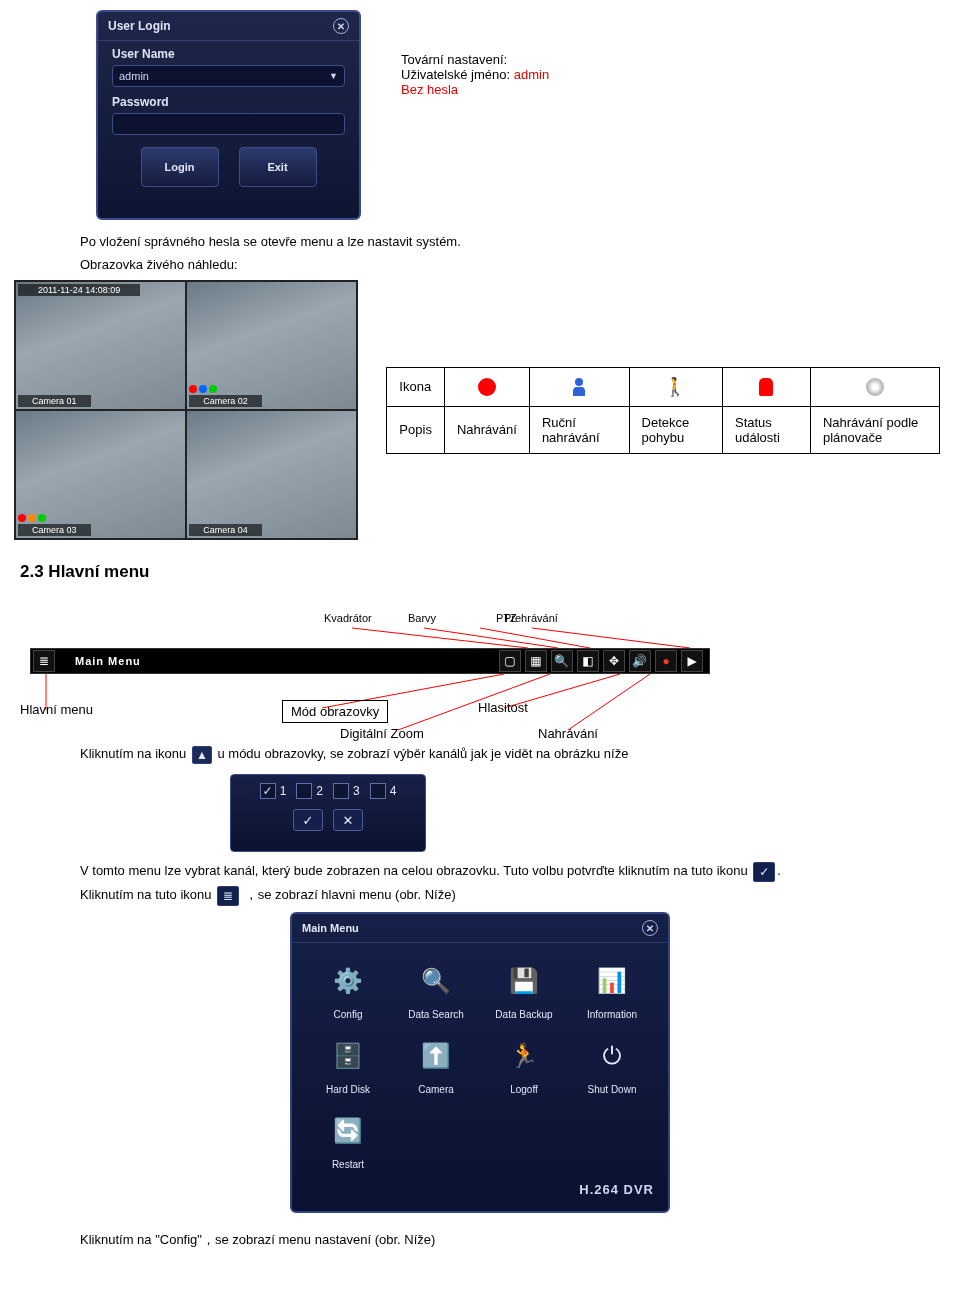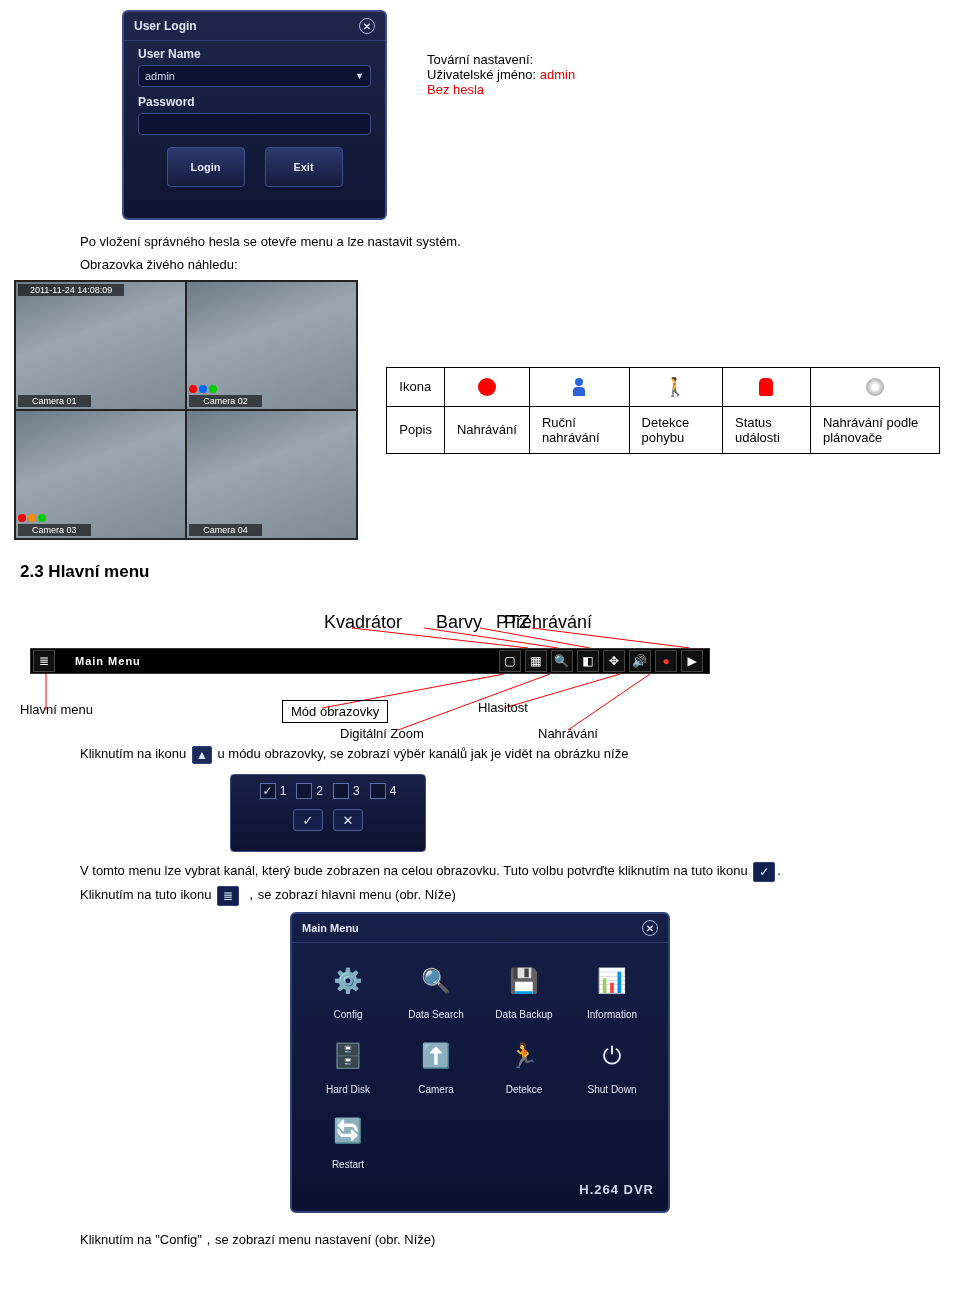--- a/index.html
+++ b/index.html
@@ -10,21 +10,21 @@
     background: #fff;
     width: 960px;
     padding: 10px 20px 40px 20px;
   }
   .row { display: flex; align-items: flex-start; }
   
   .login-box {
     width: 265px; height: 210px;
     background: linear-gradient(#1e274a, #0e1533);
     border: 2px solid #3d4d8c; border-radius: 6px;
-    margin-left: 102px;
+    margin-left: 76px;
     color: #dfe3f2;
     font-size: 12px;
     padding: 0;
     position: relative;
   }
   .login-title {
     display: flex; justify-content: space-between; align-items: center;
     padding: 6px 10px; border-bottom: 1px solid #333f73;
     font-weight: bold;
   }
@@ -65,21 +65,21 @@
     position: relative;
     background: linear-gradient(160deg,#6c7a86 0%,#9aa7b0 40%,#7d8a94 100%);
     overflow: hidden;
   }
   .cam-label {
     position: absolute; left: 2px; bottom: 2px;
     background: rgba(0,0,0,0.6); color: #fff; font-size: 9px; padding: 1px 14px;
   }
   .cam-ts {
     position: absolute; left: 2px; top: 2px;
-    background: rgba(0,0,0,0.6); color: #fff; font-size: 9px; padding: 1px 12px;
+    background: rgba(0,0,0,0.6); color: #fff; font-size: 9px; padding: 1px 20px;
   }
   .cam-dots { position: absolute; left: 2px; bottom: 16px; display: flex; gap: 2px; }
   .d { width: 8px; height: 8px; border-radius: 50%; }
   
   .legend-table { border-collapse: collapse; margin-left: 12px; }
   .legend-table td {
     border: 1px solid #000; padding: 8px 12px; font-size: 13px; text-align: left; vertical-align: middle;
   }
   .legend-table td.iconcell { text-align: center; padding: 8px 16px; }
   .ic { width: 18px; height: 18px; display: inline-block; vertical-align: middle; }
@@ -87,21 +87,21 @@
   .ic-person { width: 16px; height: 18px; position: relative; }
   .ic-person::before { content:""; position:absolute; top:0; left:4px; width:8px; height:8px; background:#2b64d8; border-radius:50%; }
   .ic-person::after { content:""; position:absolute; bottom:0; left:2px; width:12px; height:9px; background:#2b64d8; border-radius:4px 4px 0 0; }
   .ic-walk { color:#e60000; font-size:18px; font-weight:bold; }
   .ic-bell { width:14px; height:18px; border: none; background:#f00; border-radius: 5px 5px 2px 2px; }
   .ic-disc { width:18px; height:18px; border-radius:50%; background: radial-gradient(circle,#fff 20%,#bbb 60%,#888 100%); }
   
   .sec-head { font-size: 17px; font-weight: bold; margin: 22px 0 8px 0; }
   
   .diagram { position: relative; width: 900px; height: 150px; }
-  .lbl-top { position:absolute; font-size:18px; }
+  .lbl-top { position:absolute; font-size:11px; }
   .menubar {
     position: absolute; left: 10px; top: 58px; width: 680px; height: 26px;
     background: #000; border: 1px solid #333; display: flex; align-items: center;
     color: #fff; font-size: 11px;
   }
   .mb-ic { width: 22px; height: 22px; margin: 0 2px; display:flex; align-items:center; justify-content:center; border:1px solid #444; background:#111; font-size:12px; }
   .mb-title { flex: 0 0 auto; margin: 0 80px 0 18px; font-weight: bold; letter-spacing: 1px; }
   .mb-right { display:flex; align-items:center; margin-left:auto; margin-right:4px; }
   .rline { stroke:#f00; stroke-width:1; }
   .diagram svg { position:absolute; left:0; top:0; width:900px; height:150px; pointer-events:none; }
@@ -216,21 +216,21 @@
       <td>Nahrávání podle plánovače</td>
     </tr>
   </tbody>
     </table>
 </div>
 
 <div class="sec-head">2.3 Hlavní menu</div>
 
 <div class="diagram">
   <span class="lbl-top" style="left:304px; top:22px;">Kvadrátor</span>
-  <span class="lbl-top" style="left:388px; top:22px;margin-left:28px;">Barvy</span>
+  <span class="lbl-top" style="left:388px; top:22px;">Barvy</span>
   <span class="lbl-top" style="left:476px; top:22px;">PTZ</span>
   <span class="lbl-top" style="left:484px; top:22px;">Přehrávání</span>
 
   <div class="menubar">
     <span class="mb-ic">≣</span>
     <span class="mb-title">Main Menu</span>
     <span class="mb-right">
       <span class="mb-ic">▢</span>
       <span class="mb-ic">▦</span>
       <span class="mb-ic">🔍</span>
@@ -328,21 +328,21 @@
     <div class="mm-item">
         <div class="mm-ic">🗄️</div>
         <span>Hard Disk</span>
       </div>
     <div class="mm-item">
         <div class="mm-ic">⬆️</div>
         <span>Camera</span>
       </div>
     <div class="mm-item">
         <div class="mm-ic">🏃</div>
-        <span>Detekce</span>
+        <span>Logoff</span>
       </div>
     <div class="mm-item">
         <div class="mm-ic">⏻</div>
         <span>Shut Down</span>
       </div>
     <div class="mm-item">
         <div class="mm-ic">🔄</div>
         <span>Restart</span>
       </div>
   </div>

